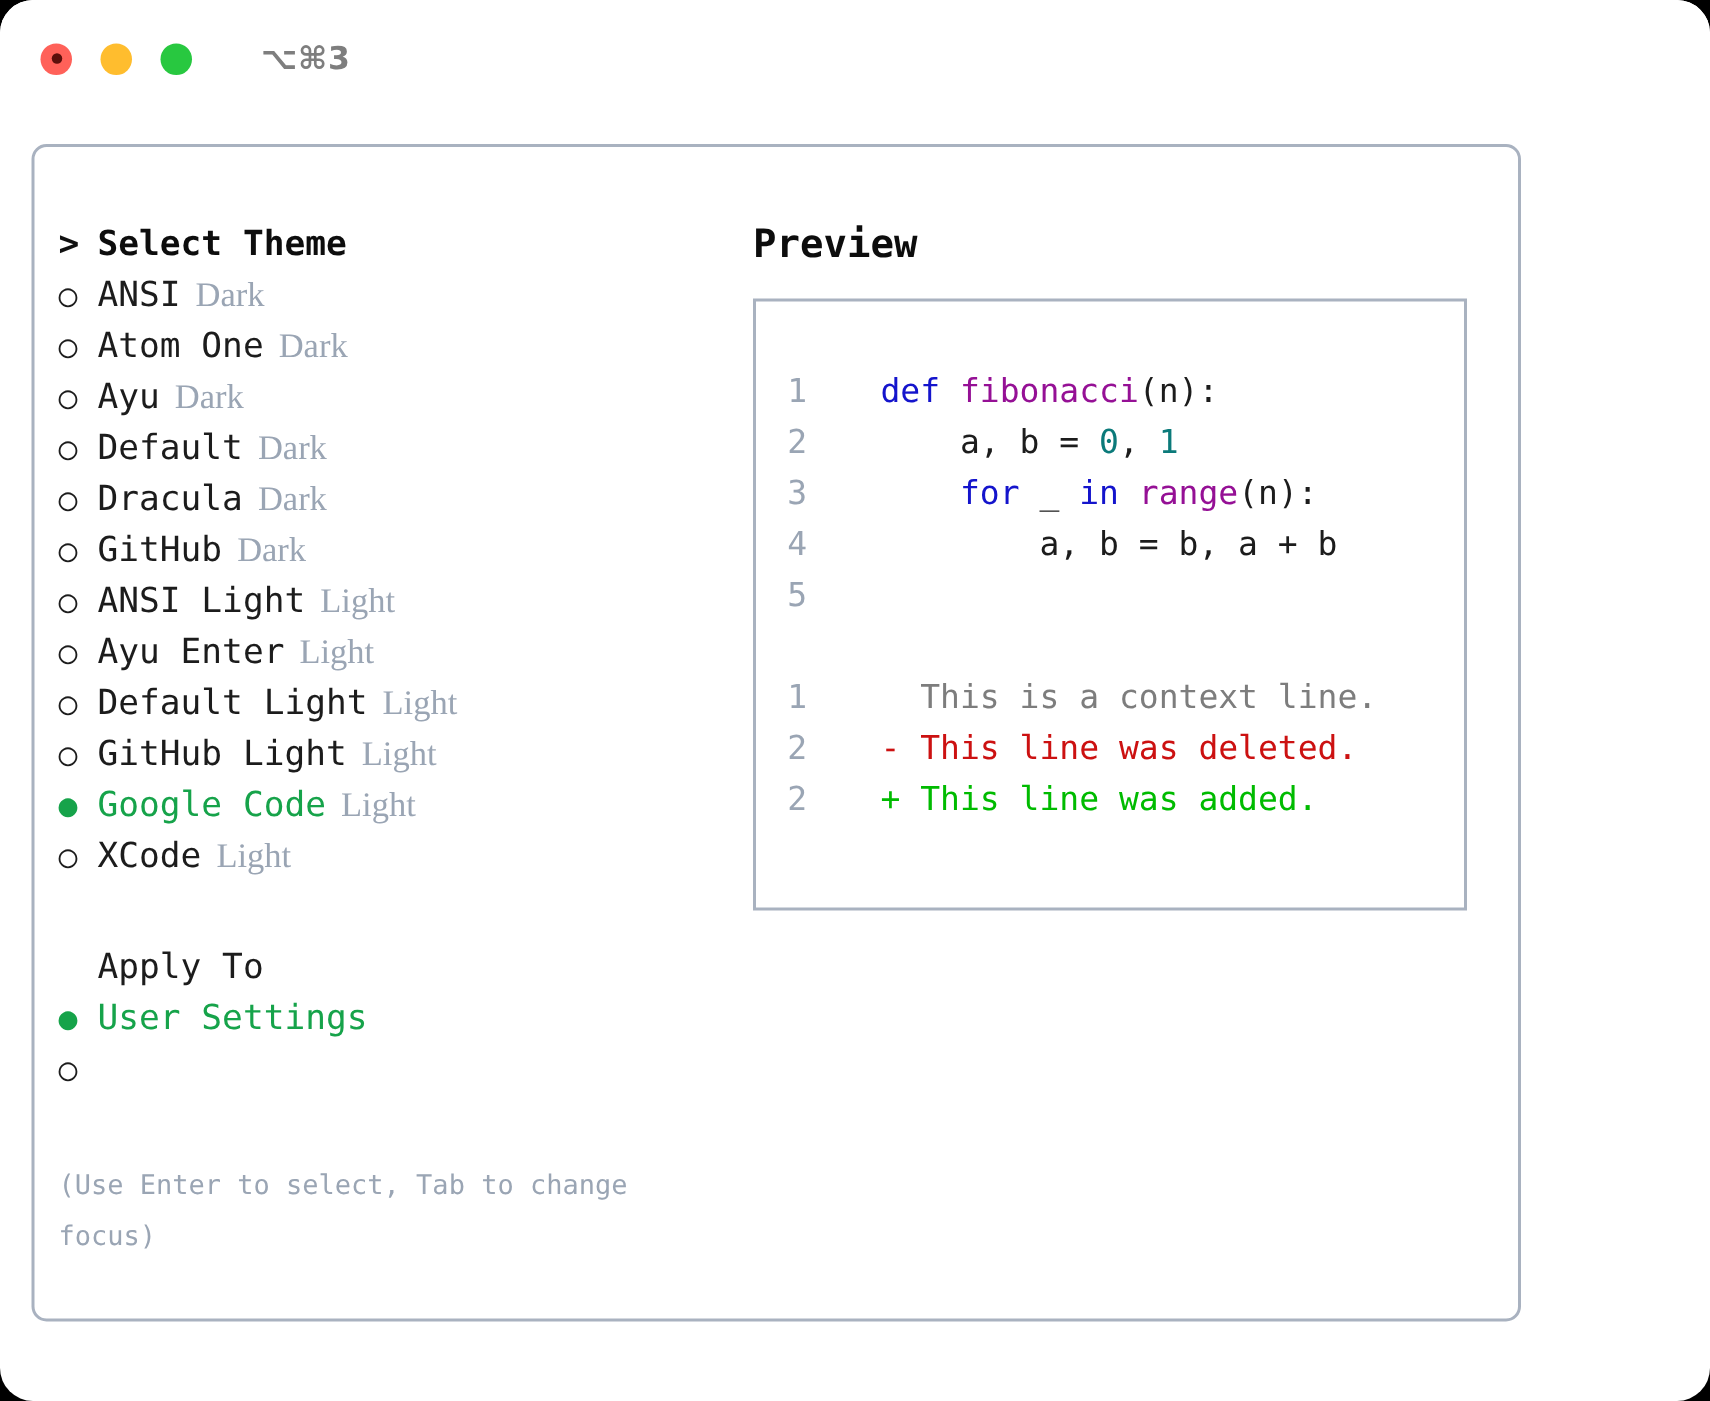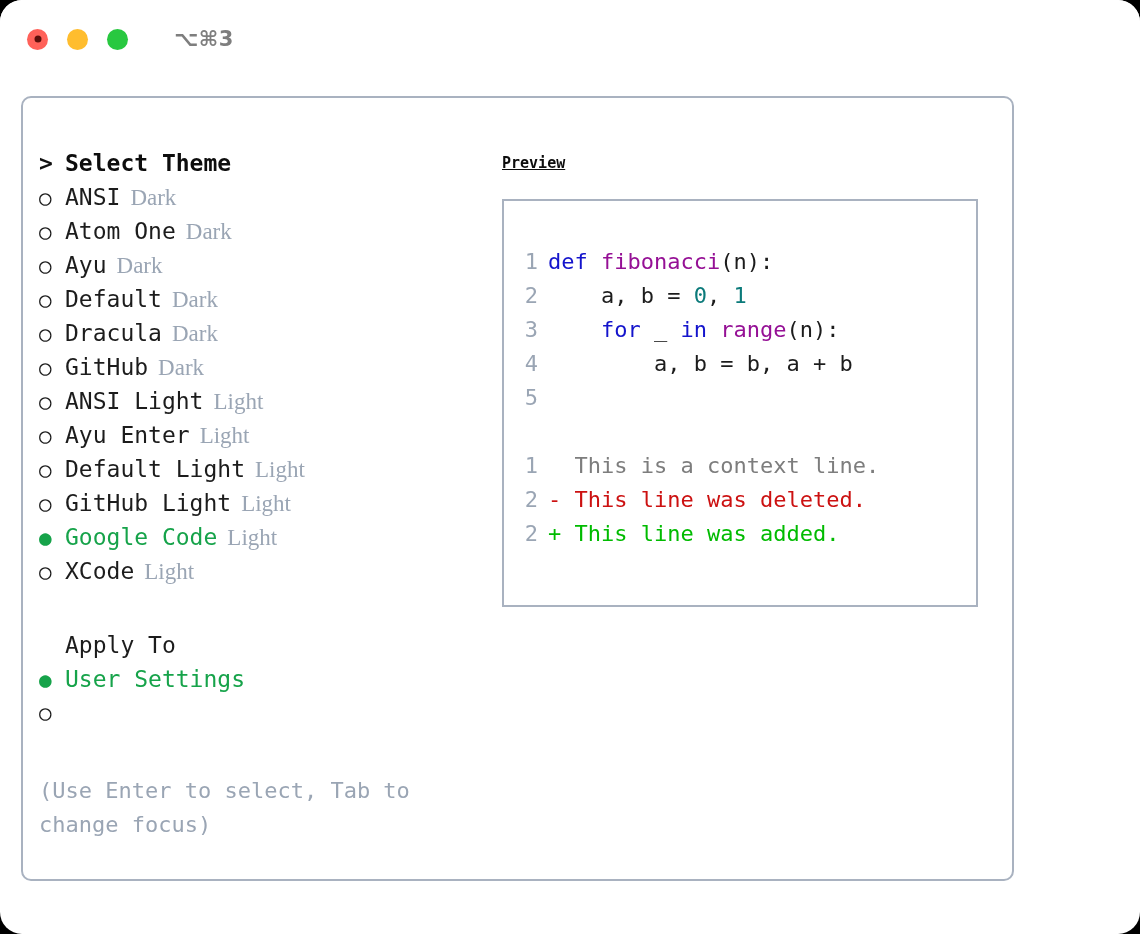--- a/index.html
+++ b/index.html
@@ -118,40 +118,39 @@
   .row-label { color: #1c1c1c; text-align: right; }
   .row-label.bold { font-weight: bold; color: #0d0d0d; }
   .row-label.green { color: #16a34a; }
   .row-variant { color: #9aa5b4; margin-left: 10px; font-family: Liberation Serif, serif; }
 
   .section-gap { height: 40px; }
 
   .hint {
     margin-top: 44px;
     color: #9aa5b4;
-    font-size: 22px;
+    font-size: 18px;
     line-height: 34px;
     width: 420px;
     white-space: pre-wrap;
   }
 
   
   .right-col {
     position: absolute;
     left: 479px;
     top: 48px;
     width: 486px;
   }
   .preview-title {
-    font-size: 15px;
+    font-size: 26px;
     font-weight: bold;
     color: #0d0d0d;
     line-height: 34px;
     margin-bottom: 19px;
-    text-decoration: underline;
   }
 
   .code-panel {
     width: 476px;
     height: 408px;
     border: 2px solid #a9b2c0;
     background: #ffffff;
     padding: 44px 0 0 0;
     overflow: hidden;
   }
@@ -164,21 +163,21 @@
     font-size: 22px;
     white-space: pre;
   }
   .lineno {
     width: 44px;
     flex: 0 0 44px;
     text-align: right;
     color: #9aa5b4;
     padding-right: 10px;
   }
-  .codetext { color: #1c1c1c; white-space: pre; }
+  .codetext { color: #1c1c1c; white-space: pre; margin-left: 39px; }
 
   .tok-kw   { color: #1414cc; }
   .tok-fn   { color: #951095; }
   .tok-num  { color: #0b7a7a; }
   .tok-pl   { color: #1c1c1c; }
   .tok-ctx  { color: #7d7d7d; }
   .tok-del  { color: #cc1111; text-align: center; }
   .tok-add  { color: #00bb00; }
 
   .blank-line { height: 34px; }

